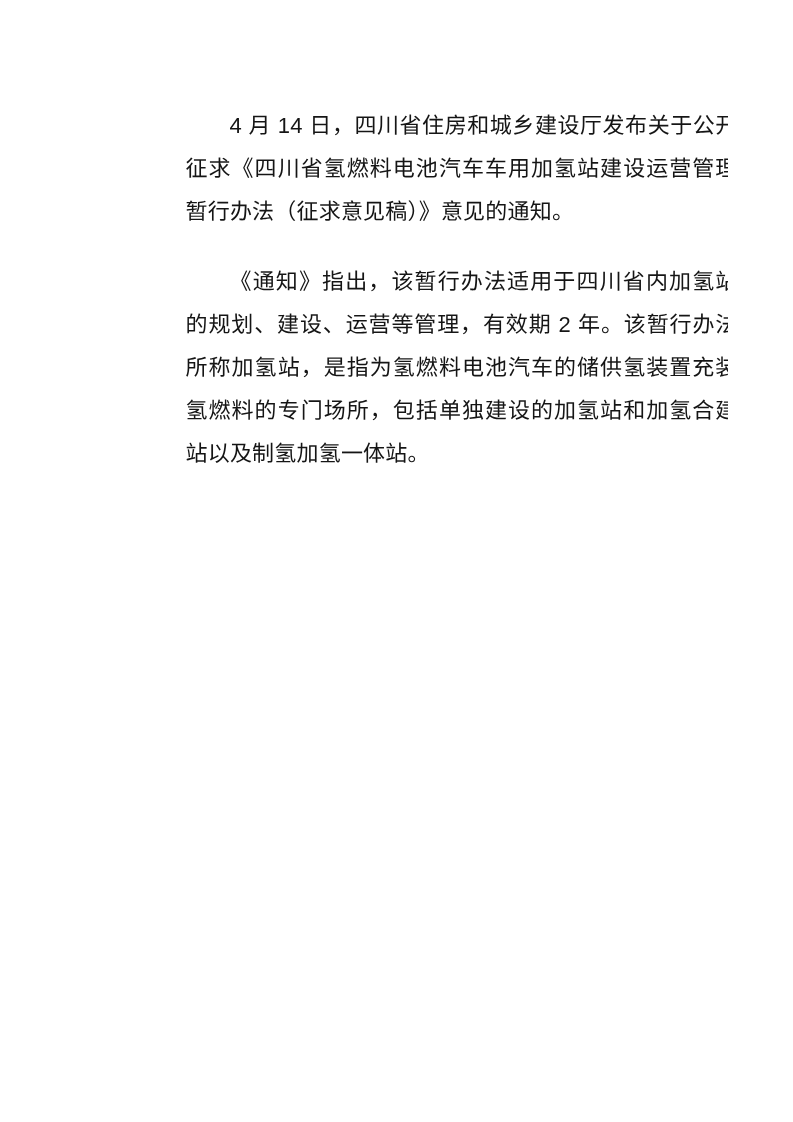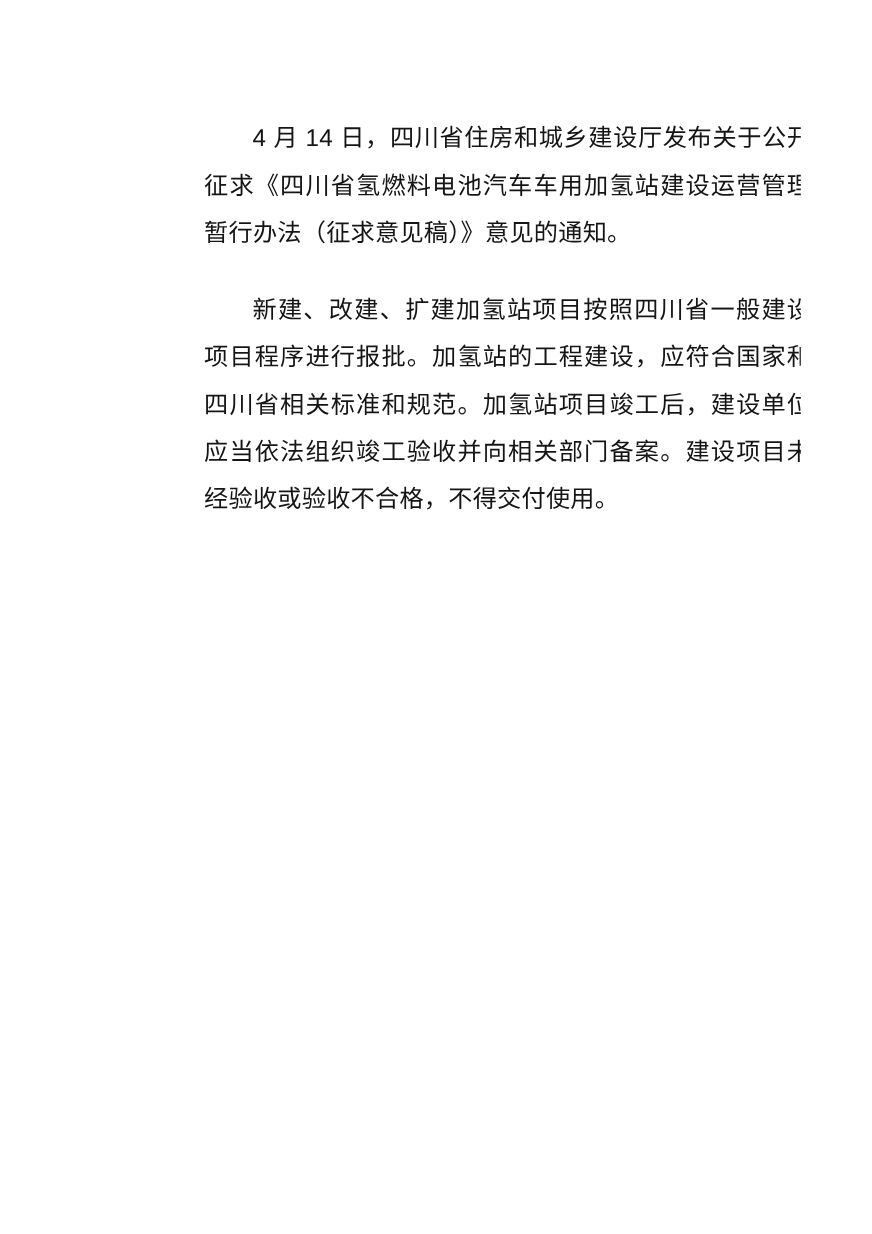--- a/index.html
+++ b/index.html
@@ -42,15 +42,15 @@
   .para:last-child {
     margin-bottom: 0;
   }
 </style>
 </head>
 <body>
 
 <div class="page">
   <article class="doc-body">
     <p class="para">4 月 14 日，四川省住房和城乡建设厅发布关于公开征求《四川省氢燃料电池汽车车用加氢站建设运营管理暂行办法（征求意见稿）》意见的通知。</p>
-    <p class="para">新建、改建、扩建加氢站项目按照四川省一般建设项目程序进行报批。加氢站的工程建设，应符合国家和四川省相关标准和规范。加氢站项目竣工后，建设单位应当依法组织竣工验收并向相关部门备案。建设项目未经验收或验收不合格，不得交付使用。</p>
+    <p class="para">《通知》指出，该暂行办法适用于四川省内加氢站的规划、建设、运营等管理，有效期 2 年。该暂行办法所称加氢站，是指为氢燃料电池汽车的储供氢装置充装氢燃料的专门场所，包括单独建设的加氢站和加氢合建站以及制氢加氢一体站。</p>
   </article>
 </div>
 
 </body></html>

